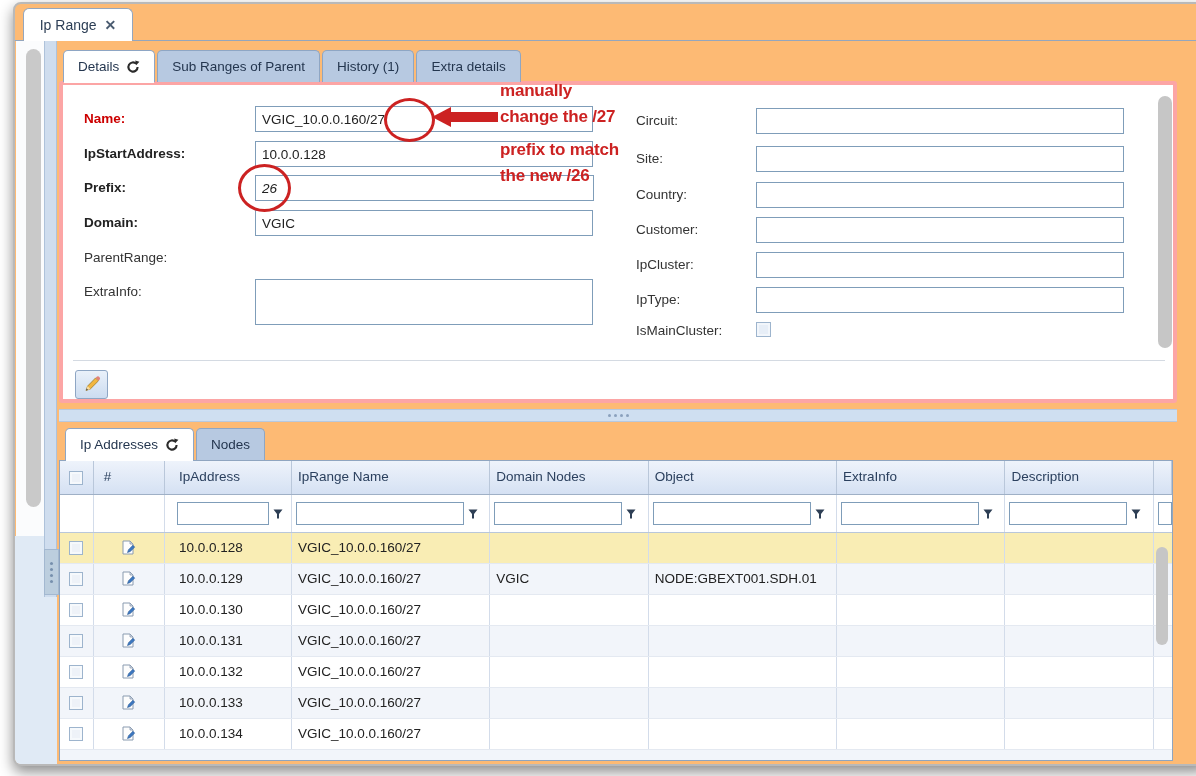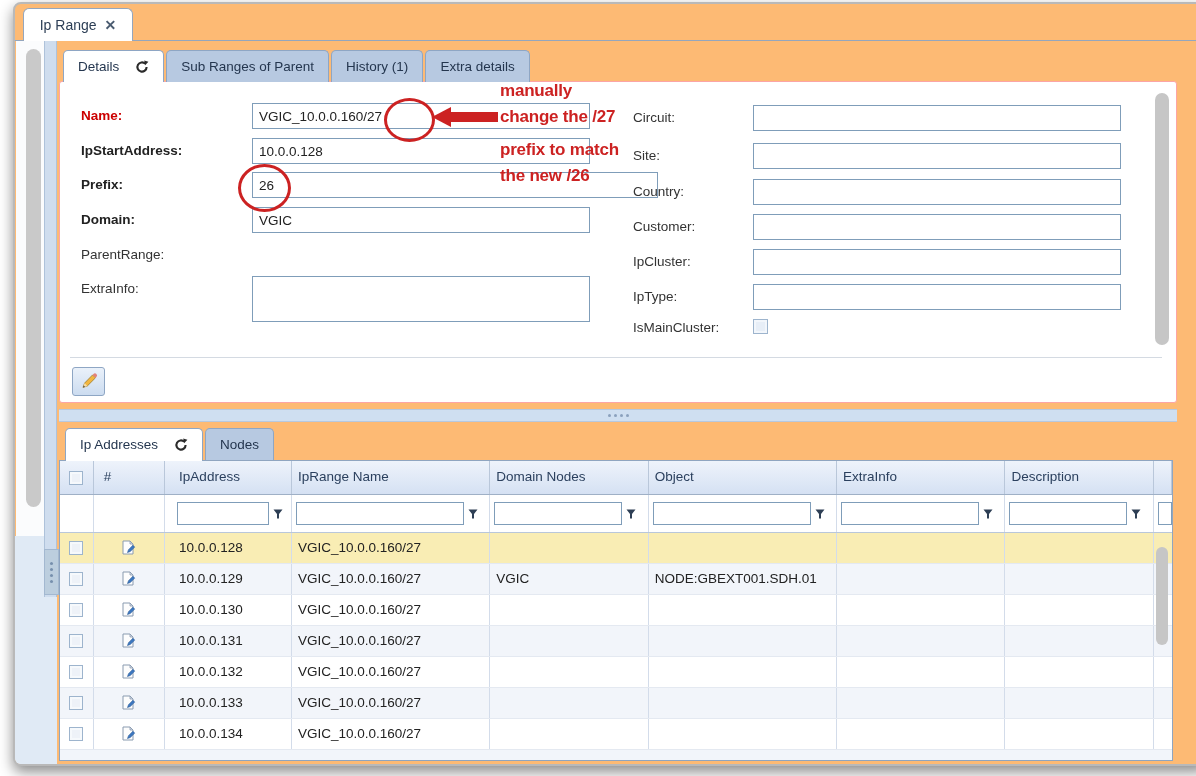--- a/index.html
+++ b/index.html
@@ -21,27 +21,27 @@
     border-left:1px solid #aec2da;border-right:1px solid #aec2da;}
   .rail-fill{position:absolute;left:0;top:532px;width:29px;bottom:0;background:#e0eaf5;}
   .rail-fill2{position:absolute;left:0;top:593px;width:42px;bottom:0;background:#e0eaf5;}
   .rail-handle{position:absolute;left:29px;top:545px;width:13px;height:44px;background:#bccede;
     border:1px solid #a3b8d0;display:flex;flex-direction:column;align-items:center;justify-content:center;gap:3px;}
   .rail-handle i{width:3px;height:3px;border-radius:50%;background:#77900ad;background:#7790ad;display:block;}
   
   .tabstrip{position:absolute;display:flex;gap:2px;z-index:4;}
   .tab{height:32px;box-sizing:border-box;border:1px solid #8ea6c4;border-bottom:none;
     border-radius:5px 5px 0 0;background:#b7c9e1;color:#24364f;font-size:13.5px;
-    display:flex;align-items:center;justify-content:center;padding:0 14px;gap:16px;}
+    display:flex;align-items:center;justify-content:center;padding:0 14px;gap:7px;}
   .tab.active{background:#fff;position:relative;}
   .tab.active::after{content:"";position:absolute;left:0;right:0;bottom:-1px;height:2px;background:#fff;}
   
   #details-tabs{left:48px;top:46px;}
   .panel-body{position:absolute;left:44px;top:77px;width:1118px;height:322px;background:#fff;
-    border:1px solid #fca5a5;border-radius:3px;box-sizing:border-box;}
+    border:4px solid #fca5a5;border-radius:3px;box-sizing:border-box;}
   .flabel{position:absolute;font-size:13.5px;color:#333;white-space:nowrap;}
   .flabel.bold{font-weight:bold;color:#222;}
   .flabel.req{font-weight:bold;color:#cc0000;}
   .finput{position:absolute;box-sizing:border-box;height:26px;border:1px solid #7f9db9;
     background:#fff;font-family:"Liberation Sans",sans-serif;font-size:13.5px;color:#222;
     padding:0 6px;outline:none;}
   .ftext{position:absolute;box-sizing:border-box;border:1px solid #7f9db9;background:#fff;
     font-family:"Liberation Sans",sans-serif;font-size:13.5px;color:#222;padding:3px 6px;
     resize:none;outline:none;}
   .fcheck{position:absolute;width:15px;height:15px;box-sizing:border-box;border:1px solid #9db4cd;
@@ -134,21 +134,21 @@
     </div>
   </div>
 
   <div class="panel-body">
 
     <span class="flabel req" style="left:21px;top:26px">Name:</span>
     <input class="finput" style="left: 192px; top: 21px; width: 338px;" value="VGIC_10.0.0.160/27">
     <span class="flabel bold" style="left:21px;top:61px">IpStartAddress:</span>
     <input class="finput" style="left: 192px; top: 56px; width: 338px;" value="10.0.0.128">
     <span class="flabel bold" style="left:21px;top:95px">Prefix:</span>
-    <input class="finput" style="left: 192px; top: 90px; width: 406px;" value="26">
+    <input class="finput" style="left: 192px; top: 90px; width: 339px; font-style: italic;" value="26">
     <span class="flabel bold" style="left:21px;top:130px">Domain:</span>
     <input class="finput" style="left: 192px; top: 125px; width: 338px;" value="VGIC">
     <span class="flabel" style="left:21px;top:165px">ParentRange:</span>
     <span class="flabel" style="left:21px;top:199px">ExtraInfo:</span>
     <textarea class="ftext" style="left: 192px; top: 194px; width: 338px; height: 46px;"></textarea>
 
     <span class="flabel" style="left:573px;top:28px">Circuit:</span>
     <input class="finput" style="left: 693px; top: 23px; width: 368px;" value="">
     <span class="flabel" style="left:573px;top:66px">Site:</span>
     <input class="finput" style="left: 693px; top: 61px; width: 368px;" value="">

